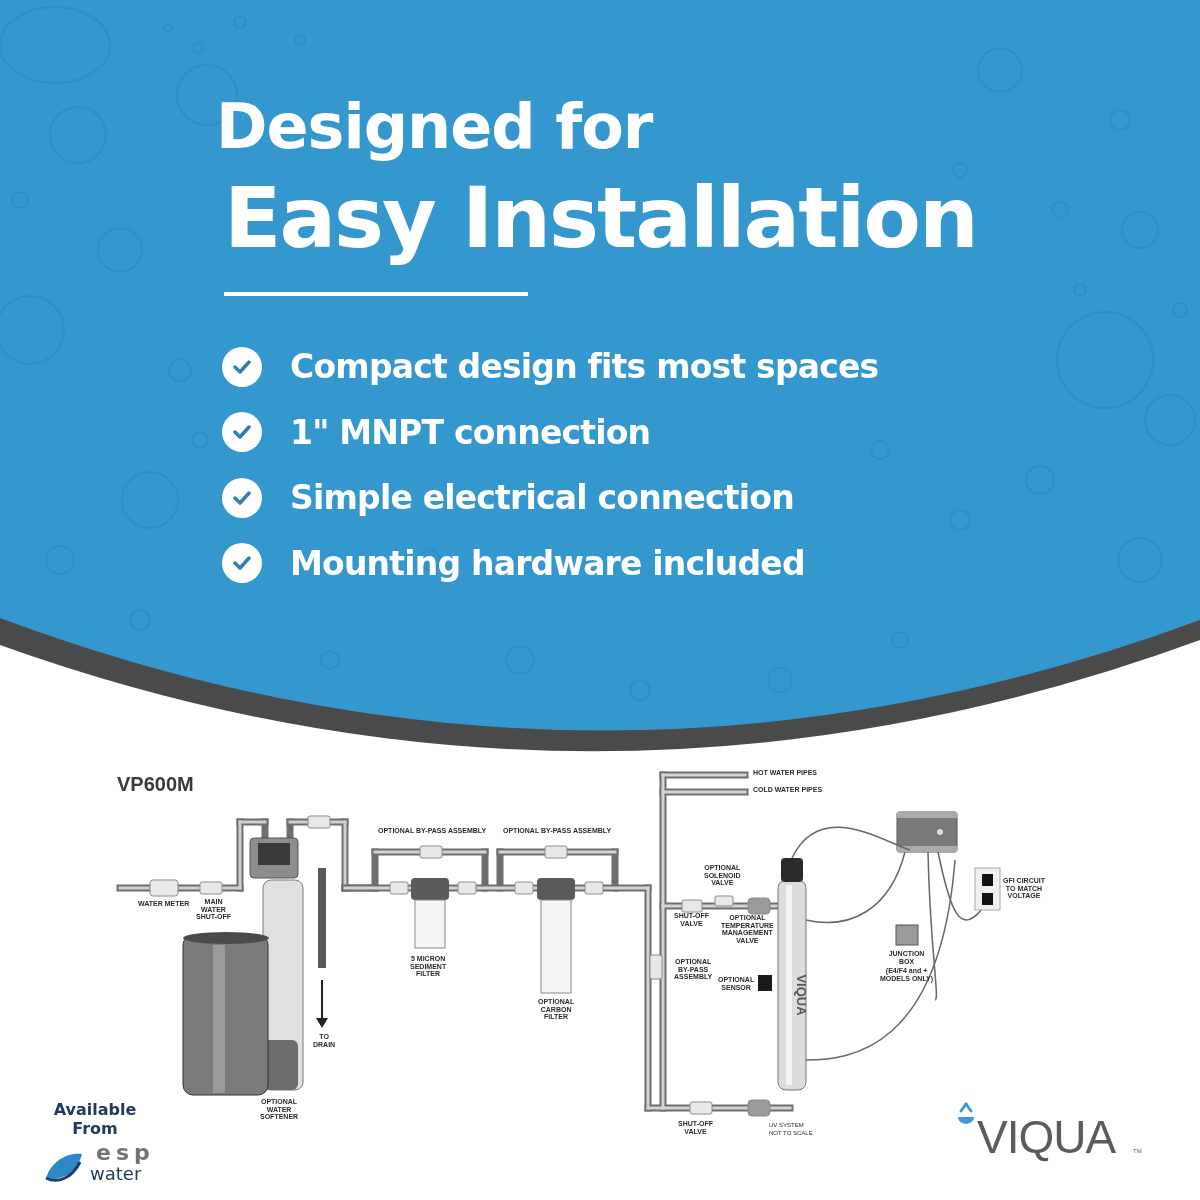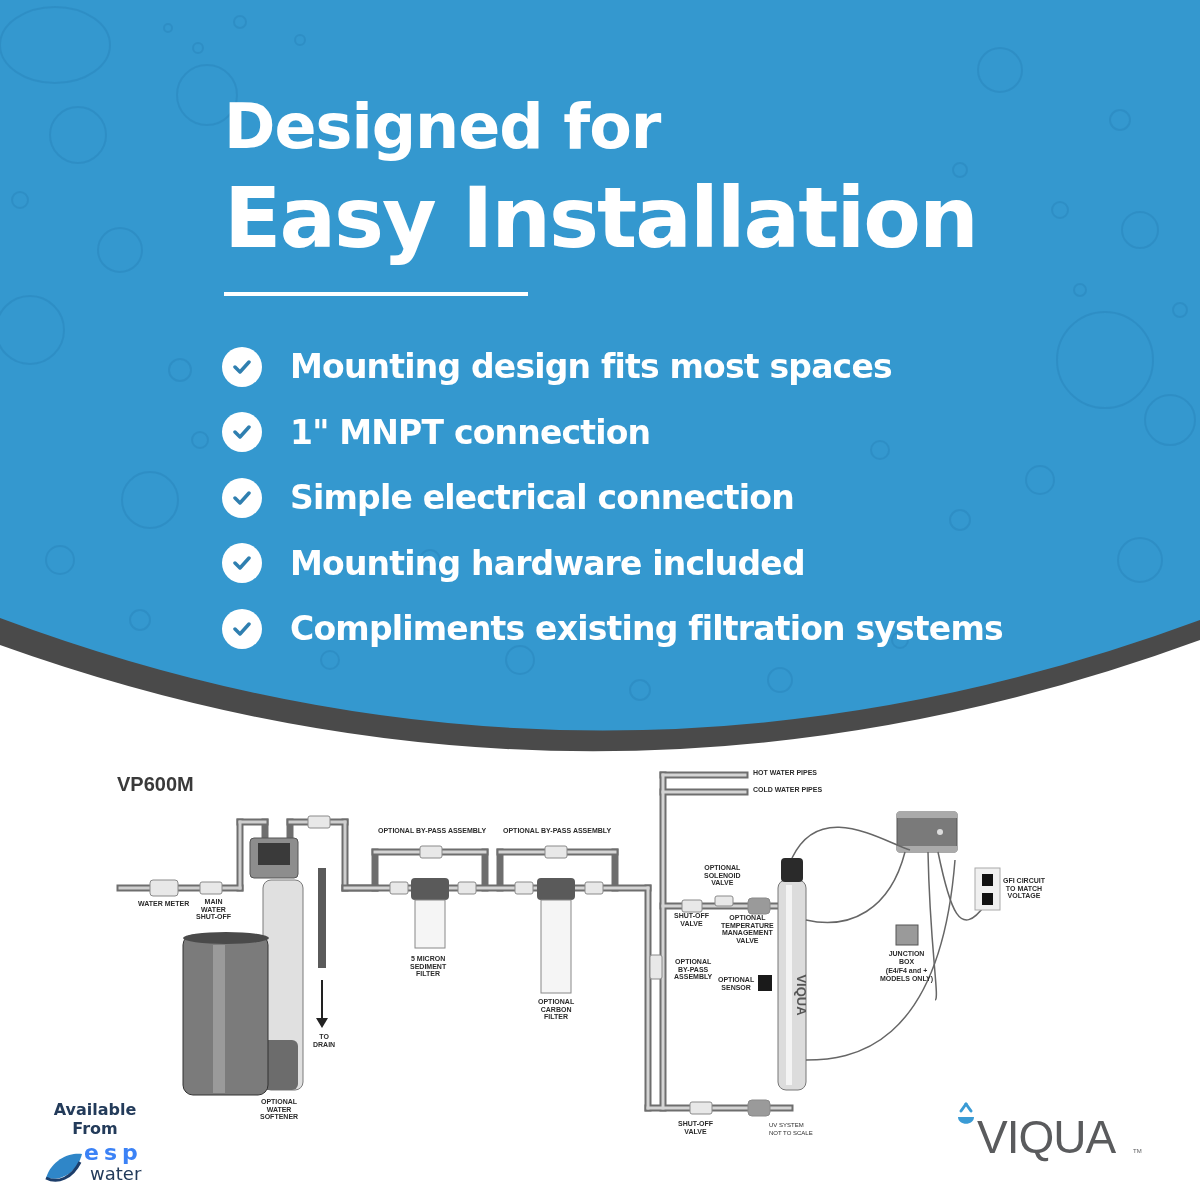--- a/index.html
+++ b/index.html
@@ -1,33 +1,33 @@
 <!DOCTYPE html>
 <html><head>
 <meta charset="utf-8">
 <style>
   html, body { margin:0; padding:0; }
   body { width:1200px; height:1200px; position:relative; overflow:hidden; background:#ffffff; font-family:"Liberation Sans", sans-serif; }
   .hero { position:absolute; left:0; top:0; width:1200px; height:760px; }
   .hero svg.bg { position:absolute; left:0; top:0; }
-  .title-1 { position:absolute; left:224px; top:96px; color:#ffffff; font-family:"DejaVu Sans", sans-serif; font-weight:bold; font-size:62px; letter-spacing:-1px; line-height:1; }
+  .title-1 { position:absolute; left:216px; top:96px; color:#ffffff; font-family:"DejaVu Sans", sans-serif; font-weight:bold; font-size:62px; letter-spacing:-1px; line-height:1; }
   .title-2 { position:absolute; left:224px; top:176px; color:#ffffff; font-family:"DejaVu Sans", sans-serif; font-weight:bold; font-size:84px; letter-spacing:-2px; line-height:1; white-space:nowrap; }
   .rule { position:absolute; left:224px; top:292px; width:304px; height:4px; background:#ffffff; }
   .features { position:absolute; left:222px; top:334px; margin:0; padding:0; list-style:none; }
   .feature { display:flex; align-items:center; height:65.5px; }
   .check { width:40px; height:40px; border-radius:50%; background:#ffffff; display:flex; align-items:center; justify-content:center; margin-right:28px; flex:none; }
   .feature-text { color:#ffffff; font-family:"DejaVu Sans", sans-serif; font-weight:bold; font-size:33px; letter-spacing:-0.8px; white-space:nowrap; }
   .diagram { position:absolute; left:0; top:0; width:1200px; height:1200px; }
   .model { position:absolute; left:117px; top:773px; color:#3a3a3a; font-family:"Liberation Sans", sans-serif; font-weight:bold; font-size:20px; }
   .lbl { position:absolute; color:#2b2b2b; font-family:"Liberation Sans", sans-serif; font-weight:bold; font-size:7px; line-height:7.5px; text-align:center; white-space:nowrap; }
   .lbl.left { text-align:left; }
   .esp { position:absolute; left:40px; top:1100px; width:110px; }
   .esp-avail { color:#233b5a; font-family:"DejaVu Sans", sans-serif; font-weight:bold; font-size:16px; text-align:center; }
   .esp-logo { position:relative; height:46px; margin-top:4px; }
-  .esp-word { position:absolute; left:44px; top:0; color:#3b82f6; font-family:"DejaVu Sans", sans-serif; font-weight:bold; font-size:22px; letter-spacing:5px; line-height:22px; }
+  .esp-word { position:absolute; left:56px; top:0; color:#737373; font-family:"DejaVu Sans", sans-serif; font-weight:bold; font-size:22px; letter-spacing:5px; line-height:22px; }
   .esp-water { position:absolute; left:50px; top:22px; color:#233b5a; font-family:"DejaVu Sans", sans-serif; font-size:18px; line-height:20px; }
   .viqua { position:absolute; left:955px; top:1102px; width:190px; height:60px; }
   .viqua-word { position:absolute; left:22px; top:10px; color:#5a5b5d; font-family:"Liberation Sans", sans-serif; font-size:46px; letter-spacing:-1px; line-height:50px; }
   .viqua-tm { position:absolute; left:178px; top:46px; color:#5a5b5d; font-size:6px; font-family:"Liberation Sans", sans-serif; }
 </style>
 </head>
 <body>
 
 <div class="hero">
   <svg class="bg" width="1200" height="760" viewBox="0 0 1200 760">
@@ -80,21 +80,21 @@
   <div class="title-2">Easy Installation</div>
   <div class="rule"></div>
 
   <ul class="features">
     <li class="feature">
       <span class="check">
           <svg width="18" height="14" viewBox="0 0 18 14">
             <path d="M2,7 L7,12 L16,2" fill="none" stroke="#2f7fb0" stroke-width="3.5" stroke-linecap="round" stroke-linejoin="round"></path>
           </svg>
         </span>
-      <span class="feature-text">Mounting design fits most spaces</span>
+      <span class="feature-text">Compact design fits most spaces</span>
     </li>
     <li class="feature">
       <span class="check">
           <svg width="18" height="14" viewBox="0 0 18 14">
             <path d="M2,7 L7,12 L16,2" fill="none" stroke="#2f7fb0" stroke-width="3.5" stroke-linecap="round" stroke-linejoin="round"></path>
           </svg>
         </span>
       <span class="feature-text">1" MNPT connection</span>
     </li>
     <li class="feature">
@@ -105,28 +105,20 @@
         </span>
       <span class="feature-text">Simple electrical connection</span>
     </li>
     <li class="feature">
       <span class="check">
           <svg width="18" height="14" viewBox="0 0 18 14">
             <path d="M2,7 L7,12 L16,2" fill="none" stroke="#2f7fb0" stroke-width="3.5" stroke-linecap="round" stroke-linejoin="round"></path>
           </svg>
         </span>
       <span class="feature-text">Mounting hardware included</span>
-    </li>
-    <li class="feature">
-      <span class="check">
-          <svg width="18" height="14" viewBox="0 0 18 14">
-            <path d="M2,7 L7,12 L16,2" fill="none" stroke="#2f7fb0" stroke-width="3.5" stroke-linecap="round" stroke-linejoin="round"></path>
-          </svg>
-        </span>
-      <span class="feature-text">Compliments existing filtration systems</span>
     </li>
   </ul>
 </div>
 
 <div class="diagram">
   <svg width="1200" height="1200" viewBox="0 0 1200 1200" style="position:absolute;left:0;top:0">
     <g fill="none" stroke-linecap="square">
 
       <g stroke="#6e6e6e" stroke-width="7">
         <line x1="120" y1="888" x2="240" y2="888"></line>

